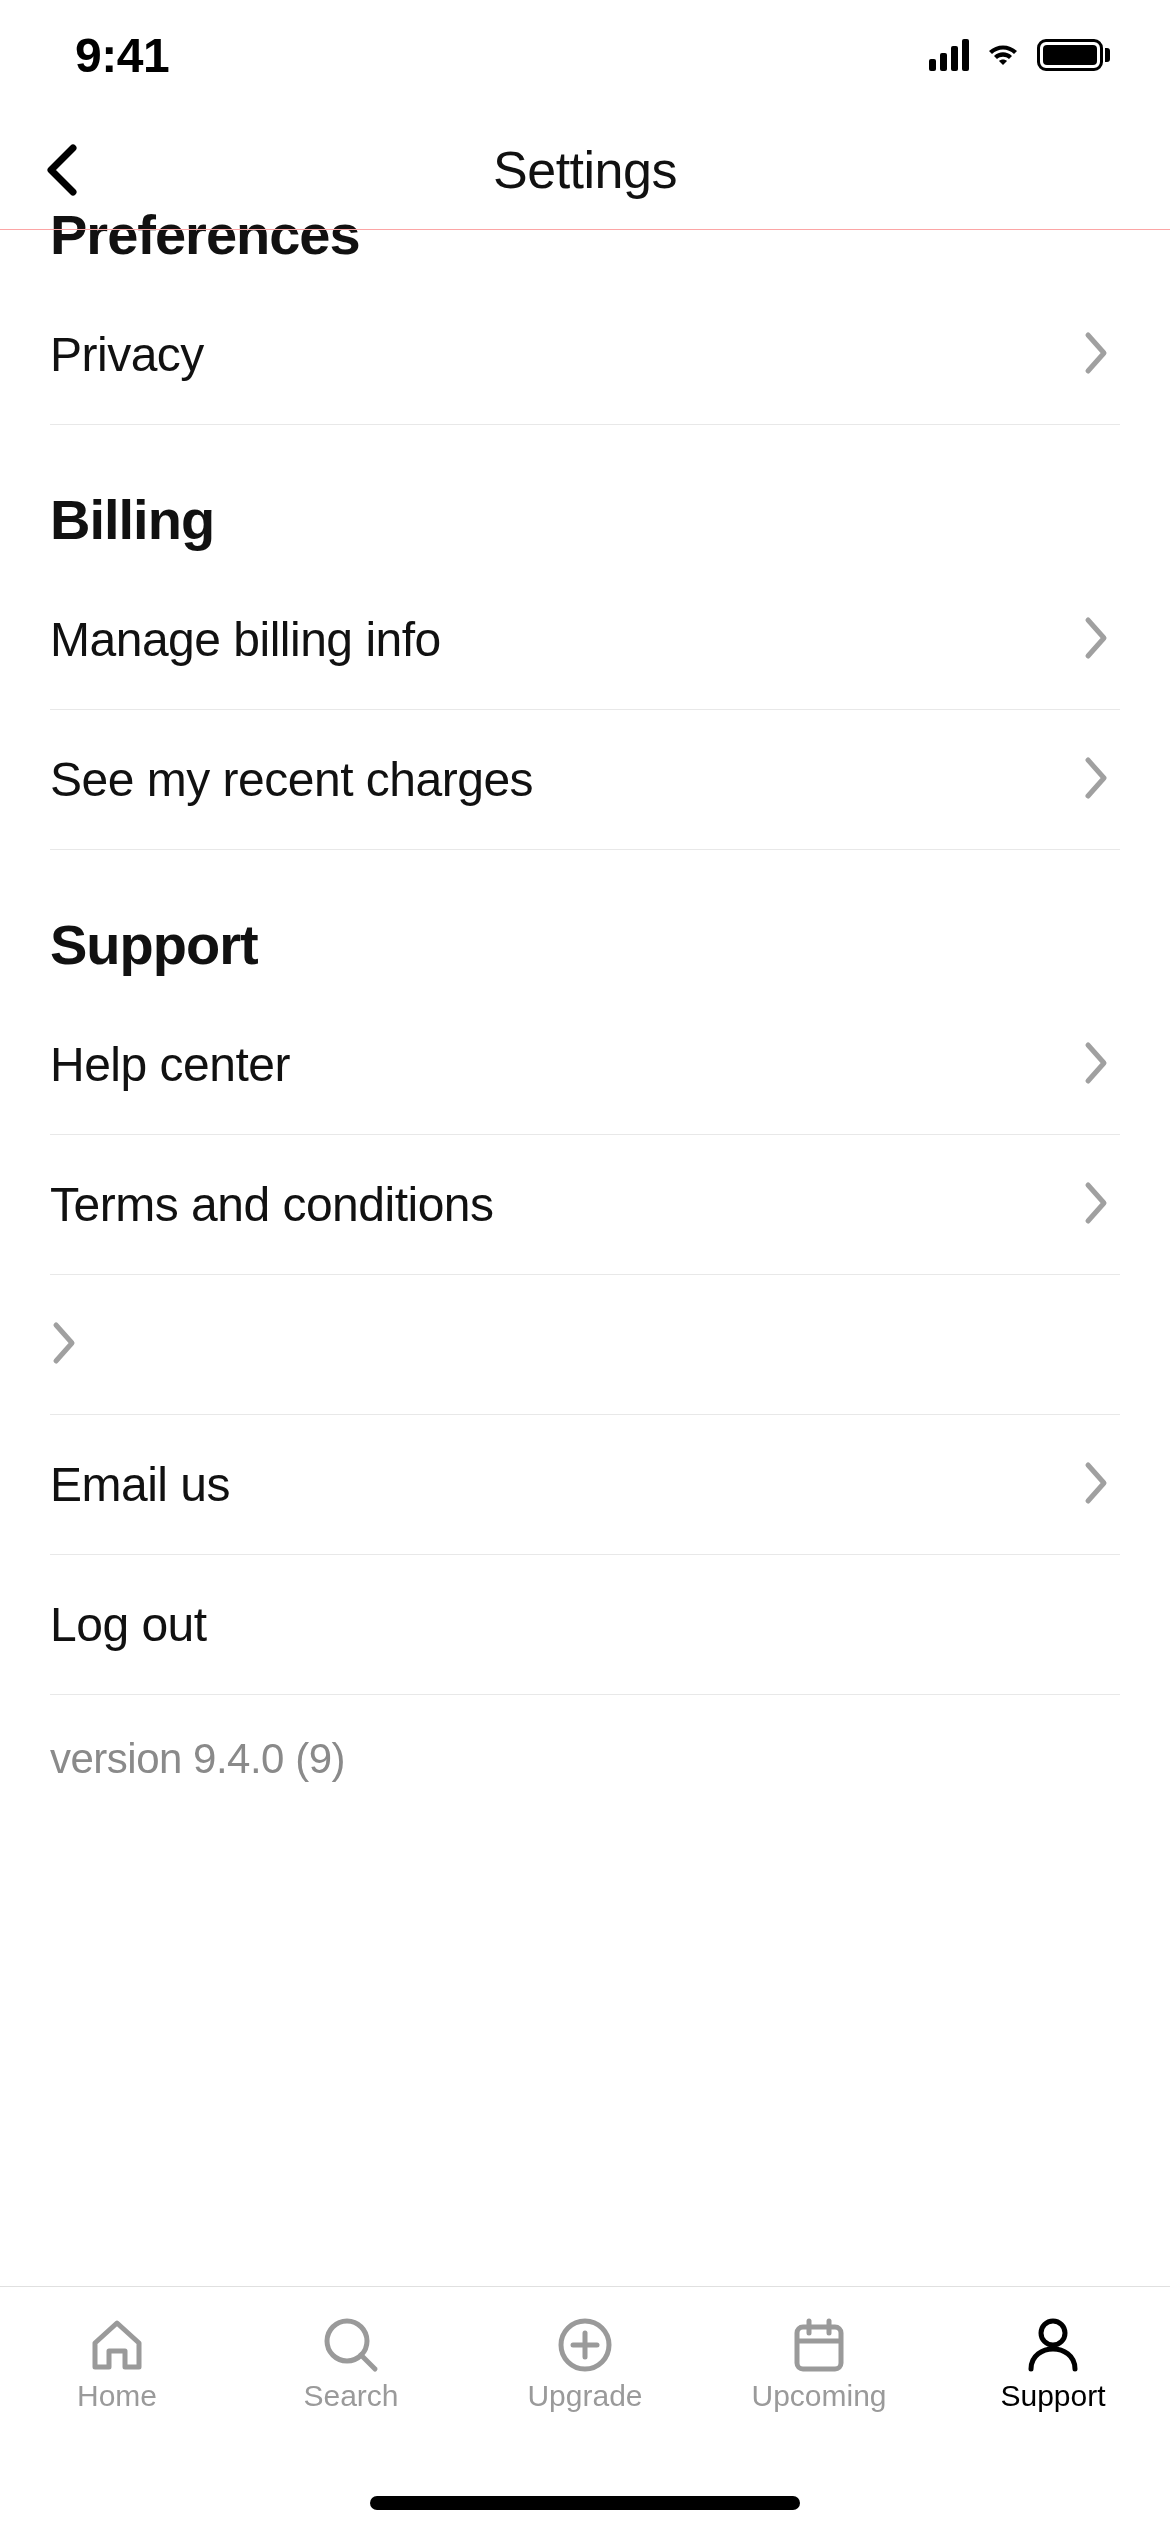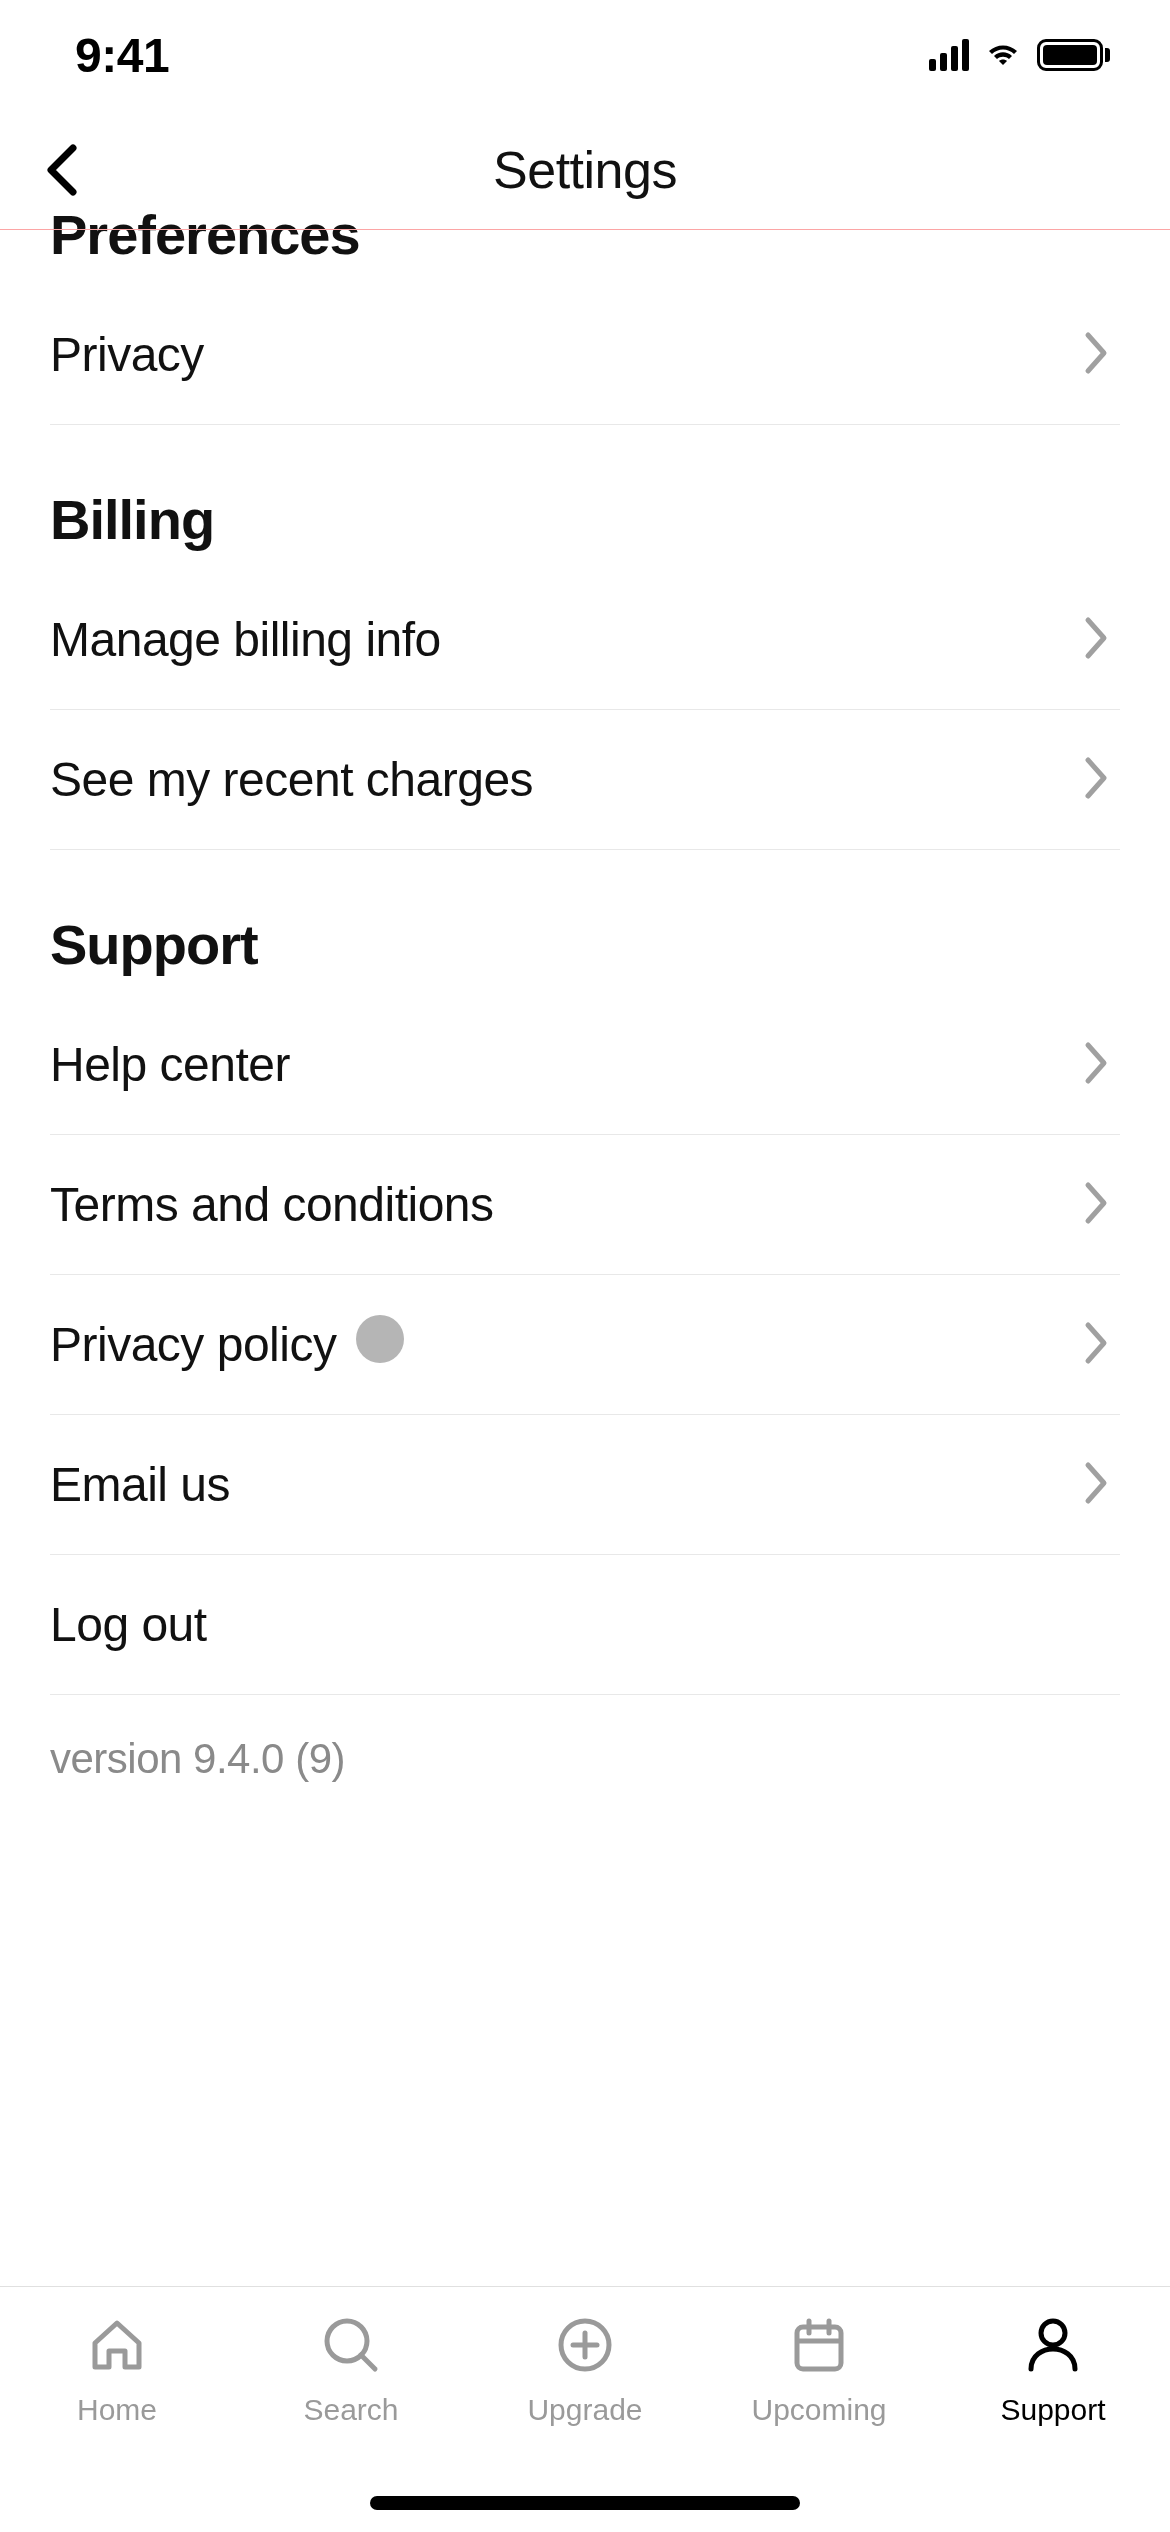--- a/index.html
+++ b/index.html
@@ -162,21 +162,20 @@
       border-top: 1px solid #e0e0e0;
       background:#fff;
       display: flex;
       padding-top: 24px;
     }
     .tab {
       flex: 1;
       display: flex;
       flex-direction: column;
       align-items: center;
-      gap: 14px;
       cursor:pointer;
     }
     .tab-icon {
       height: 68px;
       display: flex;
       align-items: center;
       justify-content: center;
     }
     .tab-icon svg { width: 68px; height: 68px; }
     .tab-label {
@@ -265,24 +264,20 @@
             <path d="M6 4 L22 22 L6 40" stroke-width="5" fill="none" stroke-linecap="round" stroke-linejoin="round"></path>
           </svg></span>
     </div>
     <div class="row">
       <span class="row-label">Terms and conditions</span>
       <span class="chevron"><svg viewBox="0 0 28 44">
             <path d="M6 4 L22 22 L6 40" stroke-width="5" fill="none" stroke-linecap="round" stroke-linejoin="round"></path>
           </svg></span>
     </div>
     <div class="row">
-      <div class="row-label-wrap">
-        <span class="row-label">Privacy policy</span>
-        <span class="dot"></span>
-      </div>
       <span class="chevron"><svg viewBox="0 0 28 44">
             <path d="M6 4 L22 22 L6 40" stroke-width="5" fill="none" stroke-linecap="round" stroke-linejoin="round"></path>
           </svg></span>
     </div>
     <div class="row">
       <span class="row-label">Email us</span>
       <span class="chevron"><svg viewBox="0 0 28 44">
             <path d="M6 4 L22 22 L6 40" stroke-width="5" fill="none" stroke-linecap="round" stroke-linejoin="round"></path>
           </svg></span>
     </div>

